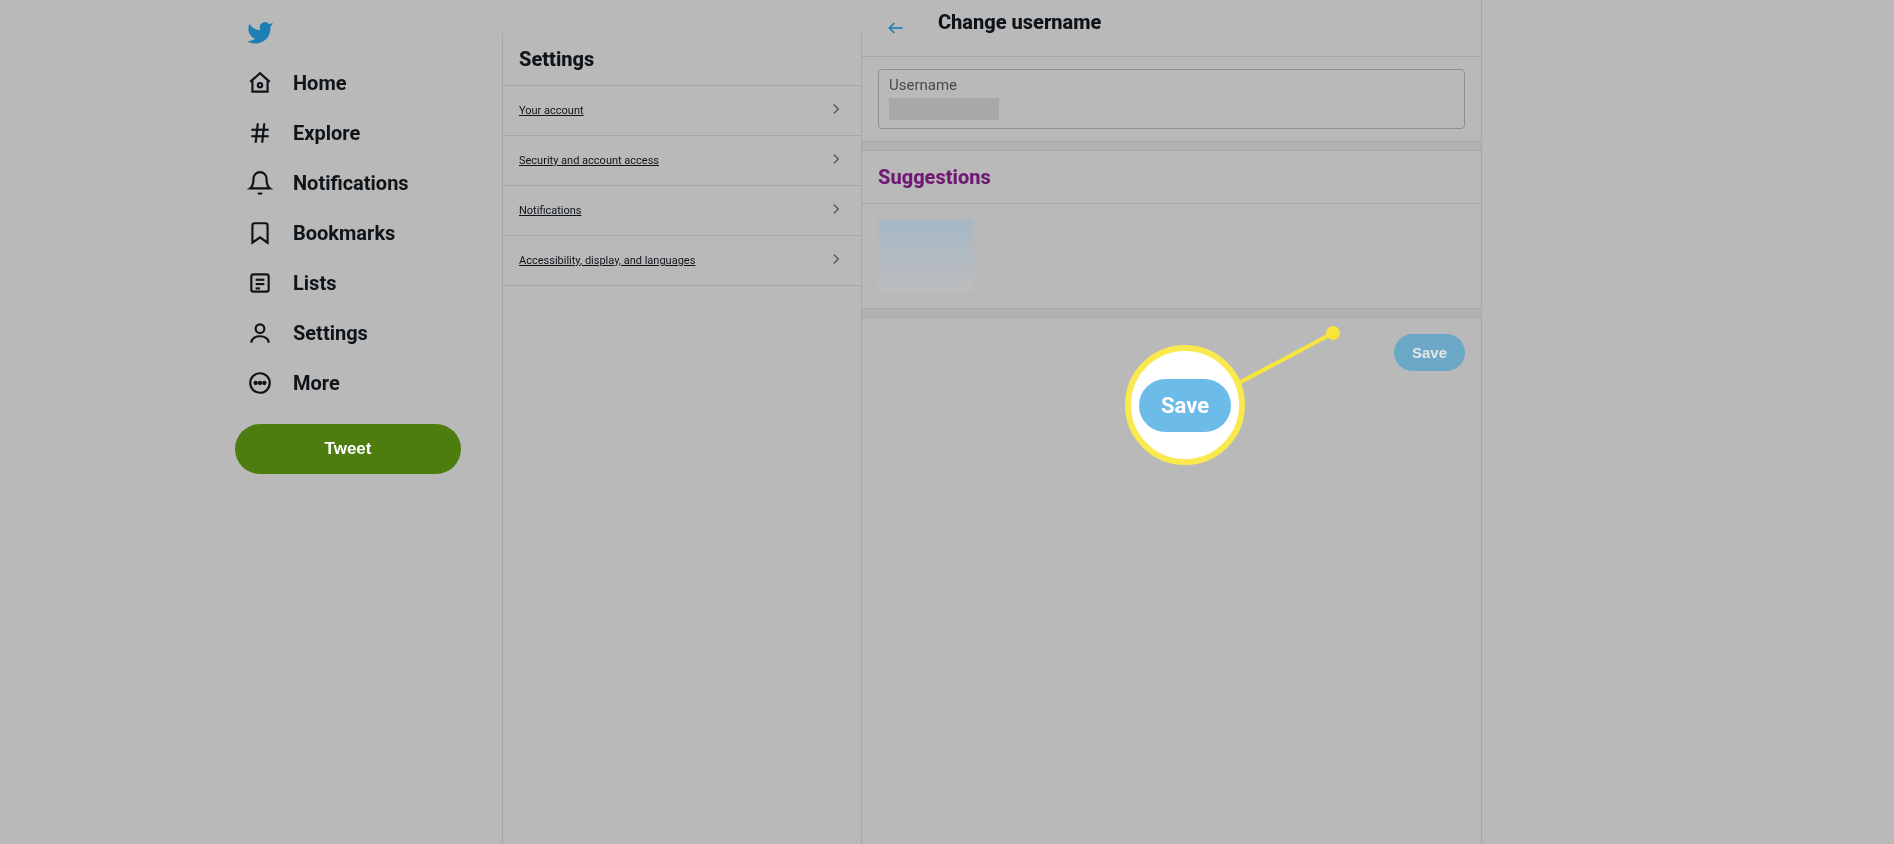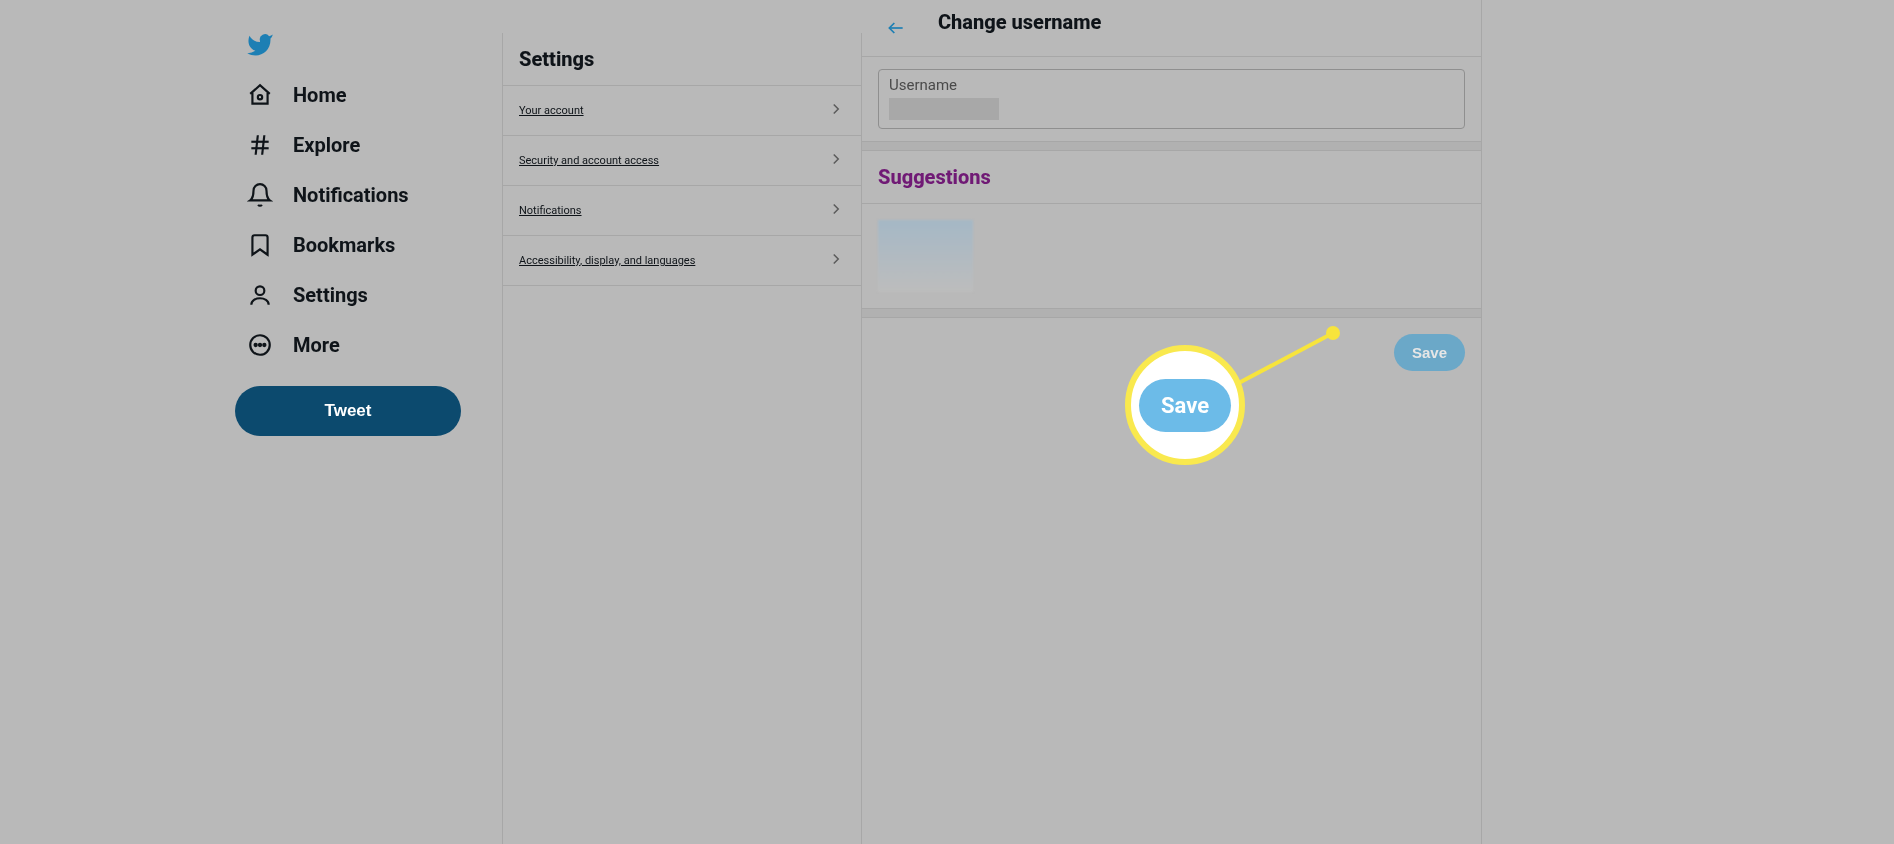--- a/index.html
+++ b/index.html
@@ -14,21 +14,21 @@
   .app {
     display: flex;
     margin: 0 auto;
     max-width: 1440px;
     height: 100%;
     background: #b9b9b9;
   }
   
   .nav {
     width: 275px;
-    padding-top: 20px;
+    padding-top: 8px;
     padding-left: 8px;
   }
   .logo {
     width: 50px;
     height: 50px;
     display: flex;
     align-items: center;
     justify-content: center;
   }
   .nav-item {
@@ -48,21 +48,21 @@
     color: #0f1419;
   }
   .nav-label {
     font-size: 20px;
     font-weight: 700;
     color: #0f1419;
   }
   .tweet-btn {
     width: 226px;
     height: 50px;
-    background: #0c4a6e;
+    background: #4d7c0f;
     color: #fff;
     font-size: 17px;
     font-weight: 700;
     border: none;
     border-radius: 9999px;
     margin-top: 16px;
     cursor: pointer;
   }
   
   .settings-col {
@@ -260,20 +260,31 @@
 
     <div class="nav-item">
       <span class="nav-icon">
         <svg viewBox="0 0 24 24" width="26" height="26" fill="none" stroke="currentColor" stroke-width="2">
             <path d="M19 21 12 16 5 21V5a2 2 0 0 1 2-2h10a2 2 0 0 1 2 2z"></path>
           </svg>
       </span>
       <span class="nav-label">Bookmarks</span>
     </div>
 
+    <div class="nav-item">
+      <span class="nav-icon">
+        <svg viewBox="0 0 24 24" width="26" height="26" fill="none" stroke="currentColor" stroke-width="2">
+            <rect x="4" y="4" width="16" height="16" rx="2"></rect>
+            <line x1="8" y1="9" x2="16" y2="9"></line>
+            <line x1="8" y1="13" x2="16" y2="13"></line>
+            <line x1="8" y1="17" x2="12" y2="17"></line>
+          </svg>
+      </span>
+      <span class="nav-label">Lists</span>
+    </div>
 
     <div class="nav-item">
       <span class="nav-icon">
         <svg viewBox="0 0 24 24" width="26" height="26" fill="none" stroke="currentColor" stroke-width="2">
             <circle cx="12" cy="8" r="4"></circle>
             <path d="M4 21c0-4 4-6 8-6s8 2 8 6"></path>
           </svg>
       </span>
       <span class="nav-label">Settings</span>
     </div>

